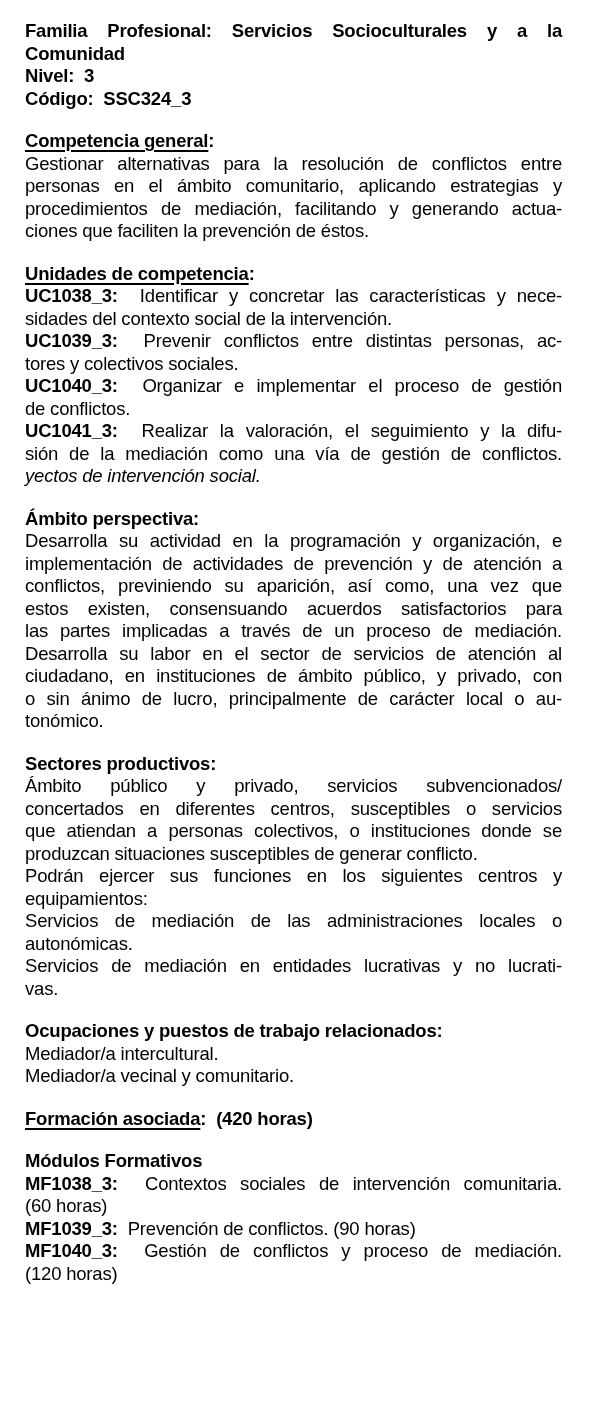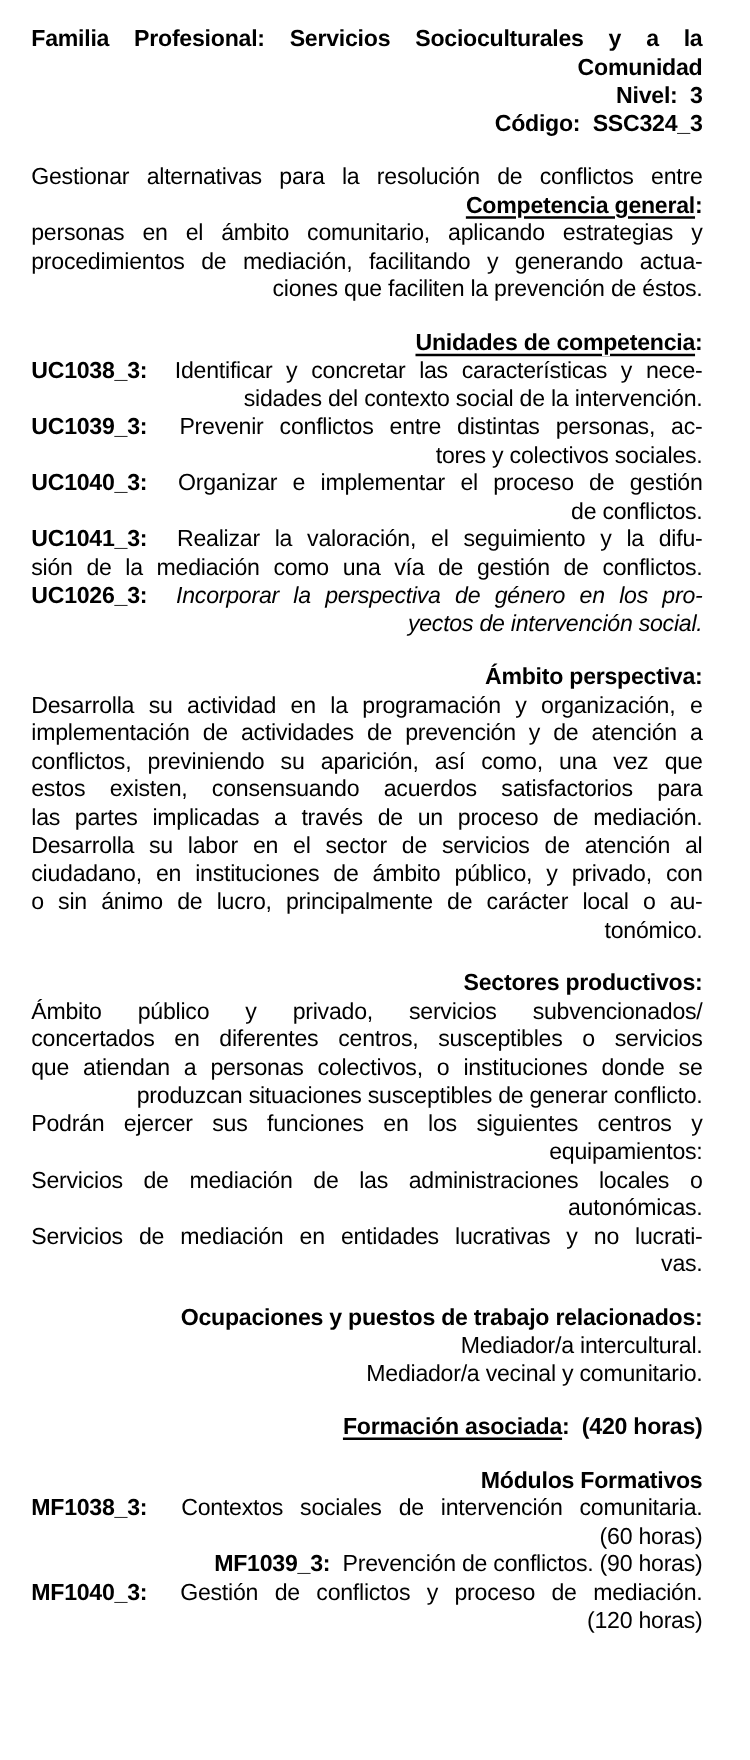--- a/index.html
+++ b/index.html
@@ -21,21 +21,21 @@
     padding: 20px 38px 0 25px;
     background: #ffffff;
   }
   .section + .section {
     margin-top: 20px;
   }
   .line {
     font-size: 18.5px;
     line-height: 22.5px;
     letter-spacing: -0.2px;
-    text-align: right;
+    text-align: left;
   }
   .line.justify {
     text-align: justify;
     text-align-last: justify;
   }
   .run.b { font-weight: bold; }
   .run.i { font-style: italic; }
   .run.u {
     text-decoration: underline;
     text-decoration-thickness: 2px;
@@ -46,37 +46,36 @@
 <body>
 
 <div class="page" style="background: rgb(255, 255, 255); color: rgb(0, 0, 0);">
     <div class="section">
       <div class="line justify"><span class="run b">Familia Profesional: Servicios Socioculturales y a la</span></div>
       <div class="line"><span class="run b">Comunidad</span></div>
       <div class="line"><span class="run b">Nivel:&nbsp; 3</span></div>
       <div class="line"><span class="run b">Código:&nbsp; SSC324_3</span></div>
     </div>
     <div class="section">
+      <div class="line"><span class="run b u">Competencia general</span><span class="run b">:</span></div>
       <div class="line justify"><span class="run">Gestionar alternativas para la resolución de conflictos entre</span></div>
-      <div class="line"><span class="run b u">Competencia general</span><span class="run b">:</span></div>
       <div class="line justify"><span class="run">personas en el ámbito comunitario, aplicando estrategias y</span></div>
       <div class="line justify"><span class="run">procedimientos de mediación, facilitando y generando actua-</span></div>
       <div class="line"><span class="run">ciones que faciliten la prevención de éstos.</span></div>
     </div>
     <div class="section">
       <div class="line"><span class="run b u">Unidades de competencia</span><span class="run b">:</span></div>
       <div class="line justify"><span class="run b">UC1038_3:</span><span class="run">&nbsp; Identificar y concretar las características y nece-</span></div>
       <div class="line"><span class="run">sidades del contexto social de la intervención.</span></div>
       <div class="line justify"><span class="run b">UC1039_3:</span><span class="run">&nbsp; Prevenir conflictos entre distintas personas, ac-</span></div>
       <div class="line"><span class="run">tores y colectivos sociales.</span></div>
       <div class="line justify"><span class="run b">UC1040_3:</span><span class="run">&nbsp; Organizar e implementar el proceso de gestión</span></div>
       <div class="line"><span class="run">de conflictos.</span></div>
       <div class="line justify"><span class="run b">UC1041_3:</span><span class="run">&nbsp; Realizar la valoración, el seguimiento y la difu-</span></div>
       <div class="line justify"><span class="run">sión de la mediación como una vía de gestión de conflictos.</span></div>
-      <div class="line justify"><span class="run b">UC1026_3:</span><span class="run i">&nbsp; Incorporar la perspectiva de género en los pro-</span></div>
       <div class="line"><span class="run i">yectos de intervención social.</span></div>
     </div>
     <div class="section">
       <div class="line"><span class="run b">Ámbito perspectiva:</span></div>
       <div class="line justify"><span class="run">Desarrolla su actividad en la programación y organización, e</span></div>
       <div class="line justify"><span class="run">implementación de actividades de prevención y de atención a</span></div>
       <div class="line justify"><span class="run">conflictos, previniendo su aparición, así como, una vez que</span></div>
       <div class="line justify"><span class="run">estos existen, consensuando acuerdos satisfactorios para</span></div>
       <div class="line justify"><span class="run">las partes implicadas a través de un proceso de mediación.</span></div>
       <div class="line justify"><span class="run">Desarrolla su labor en el sector de servicios de atención al</span></div>

